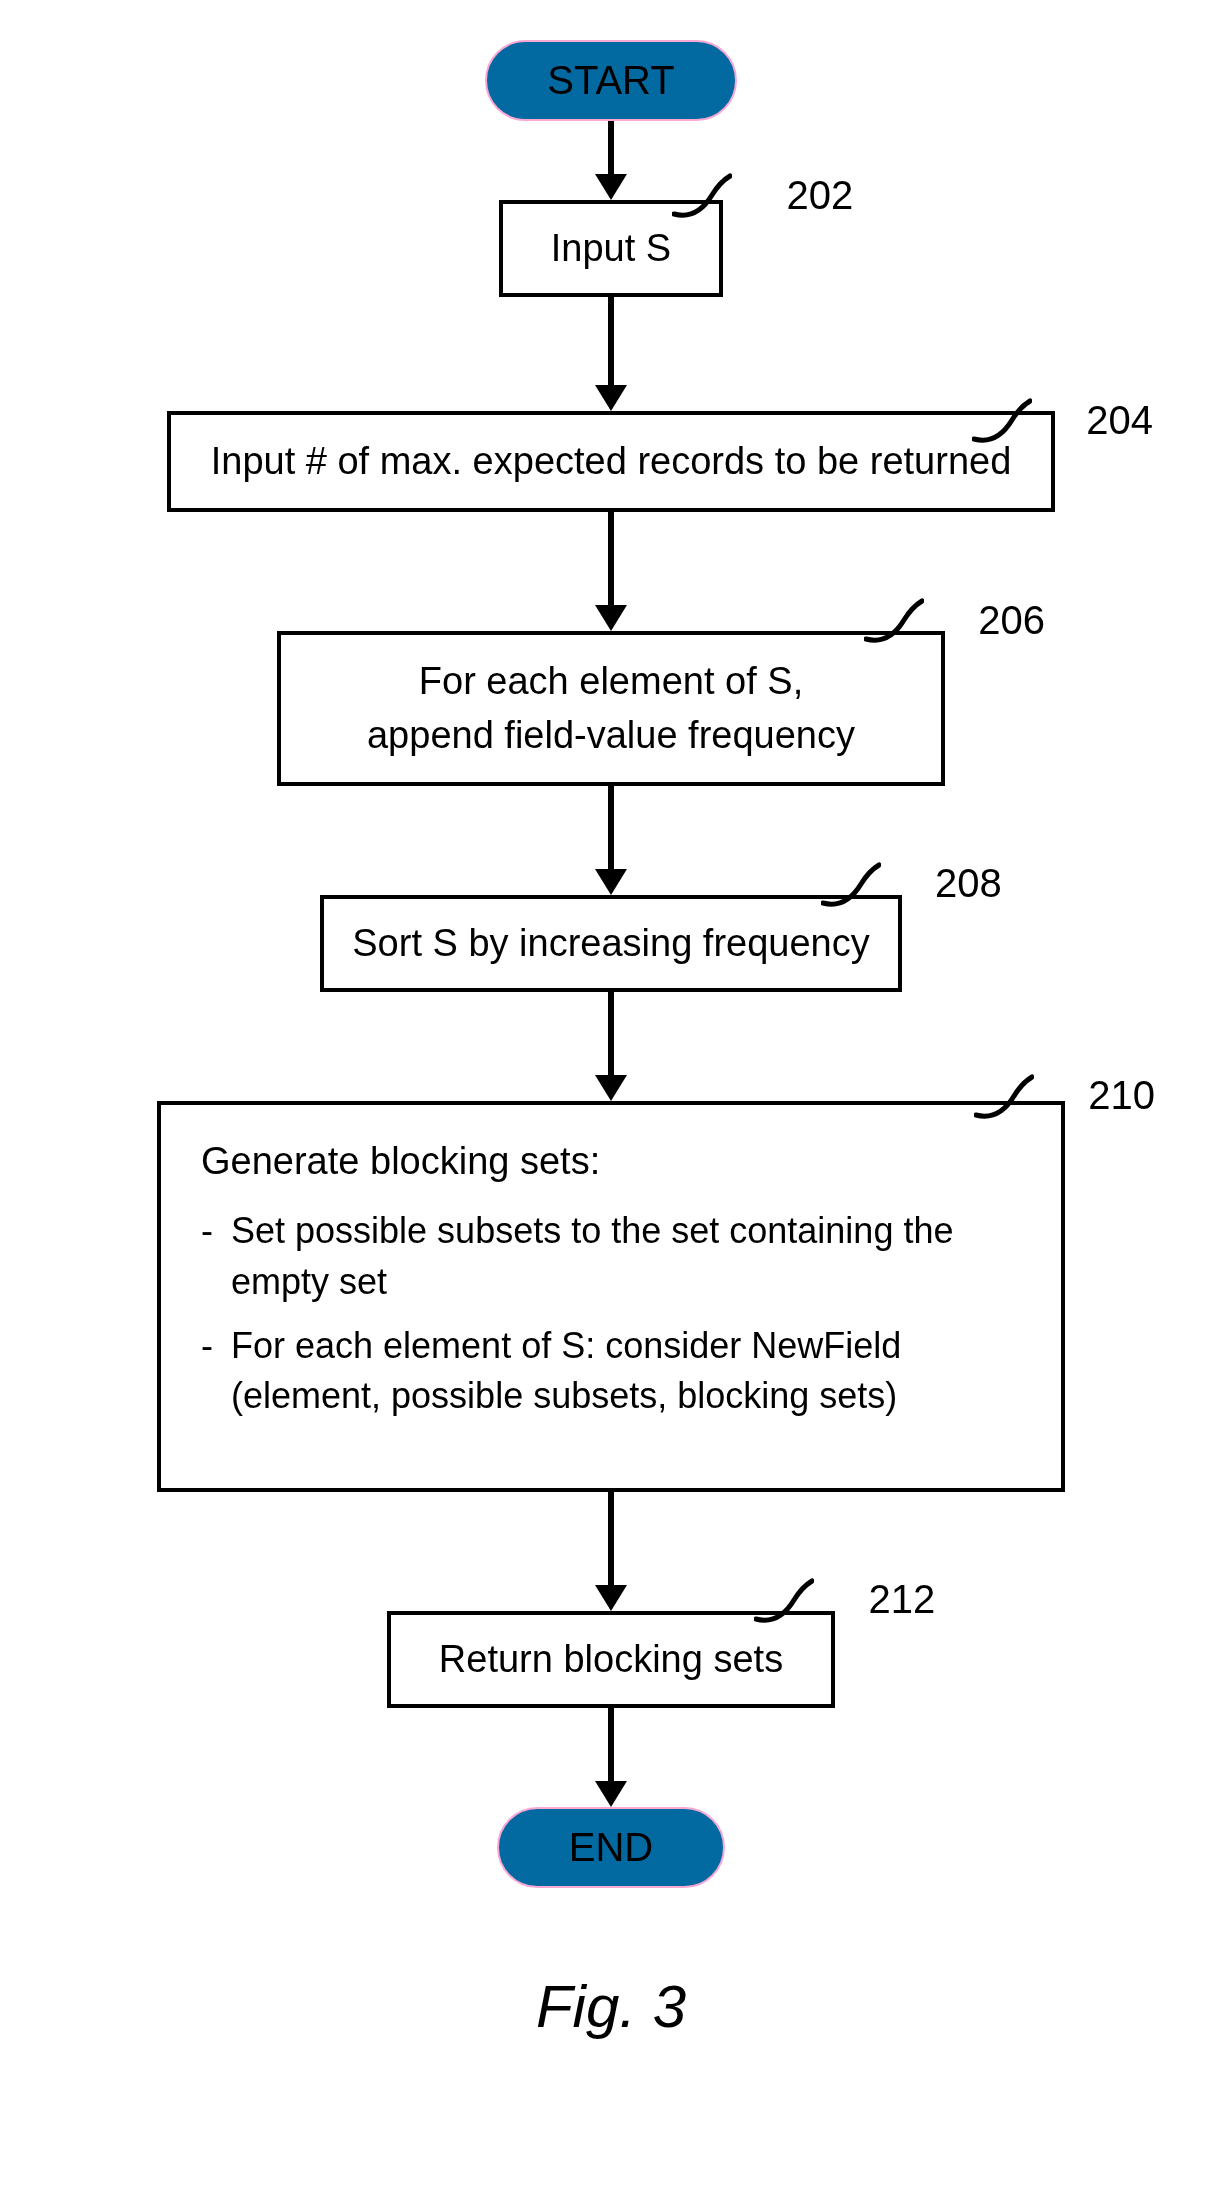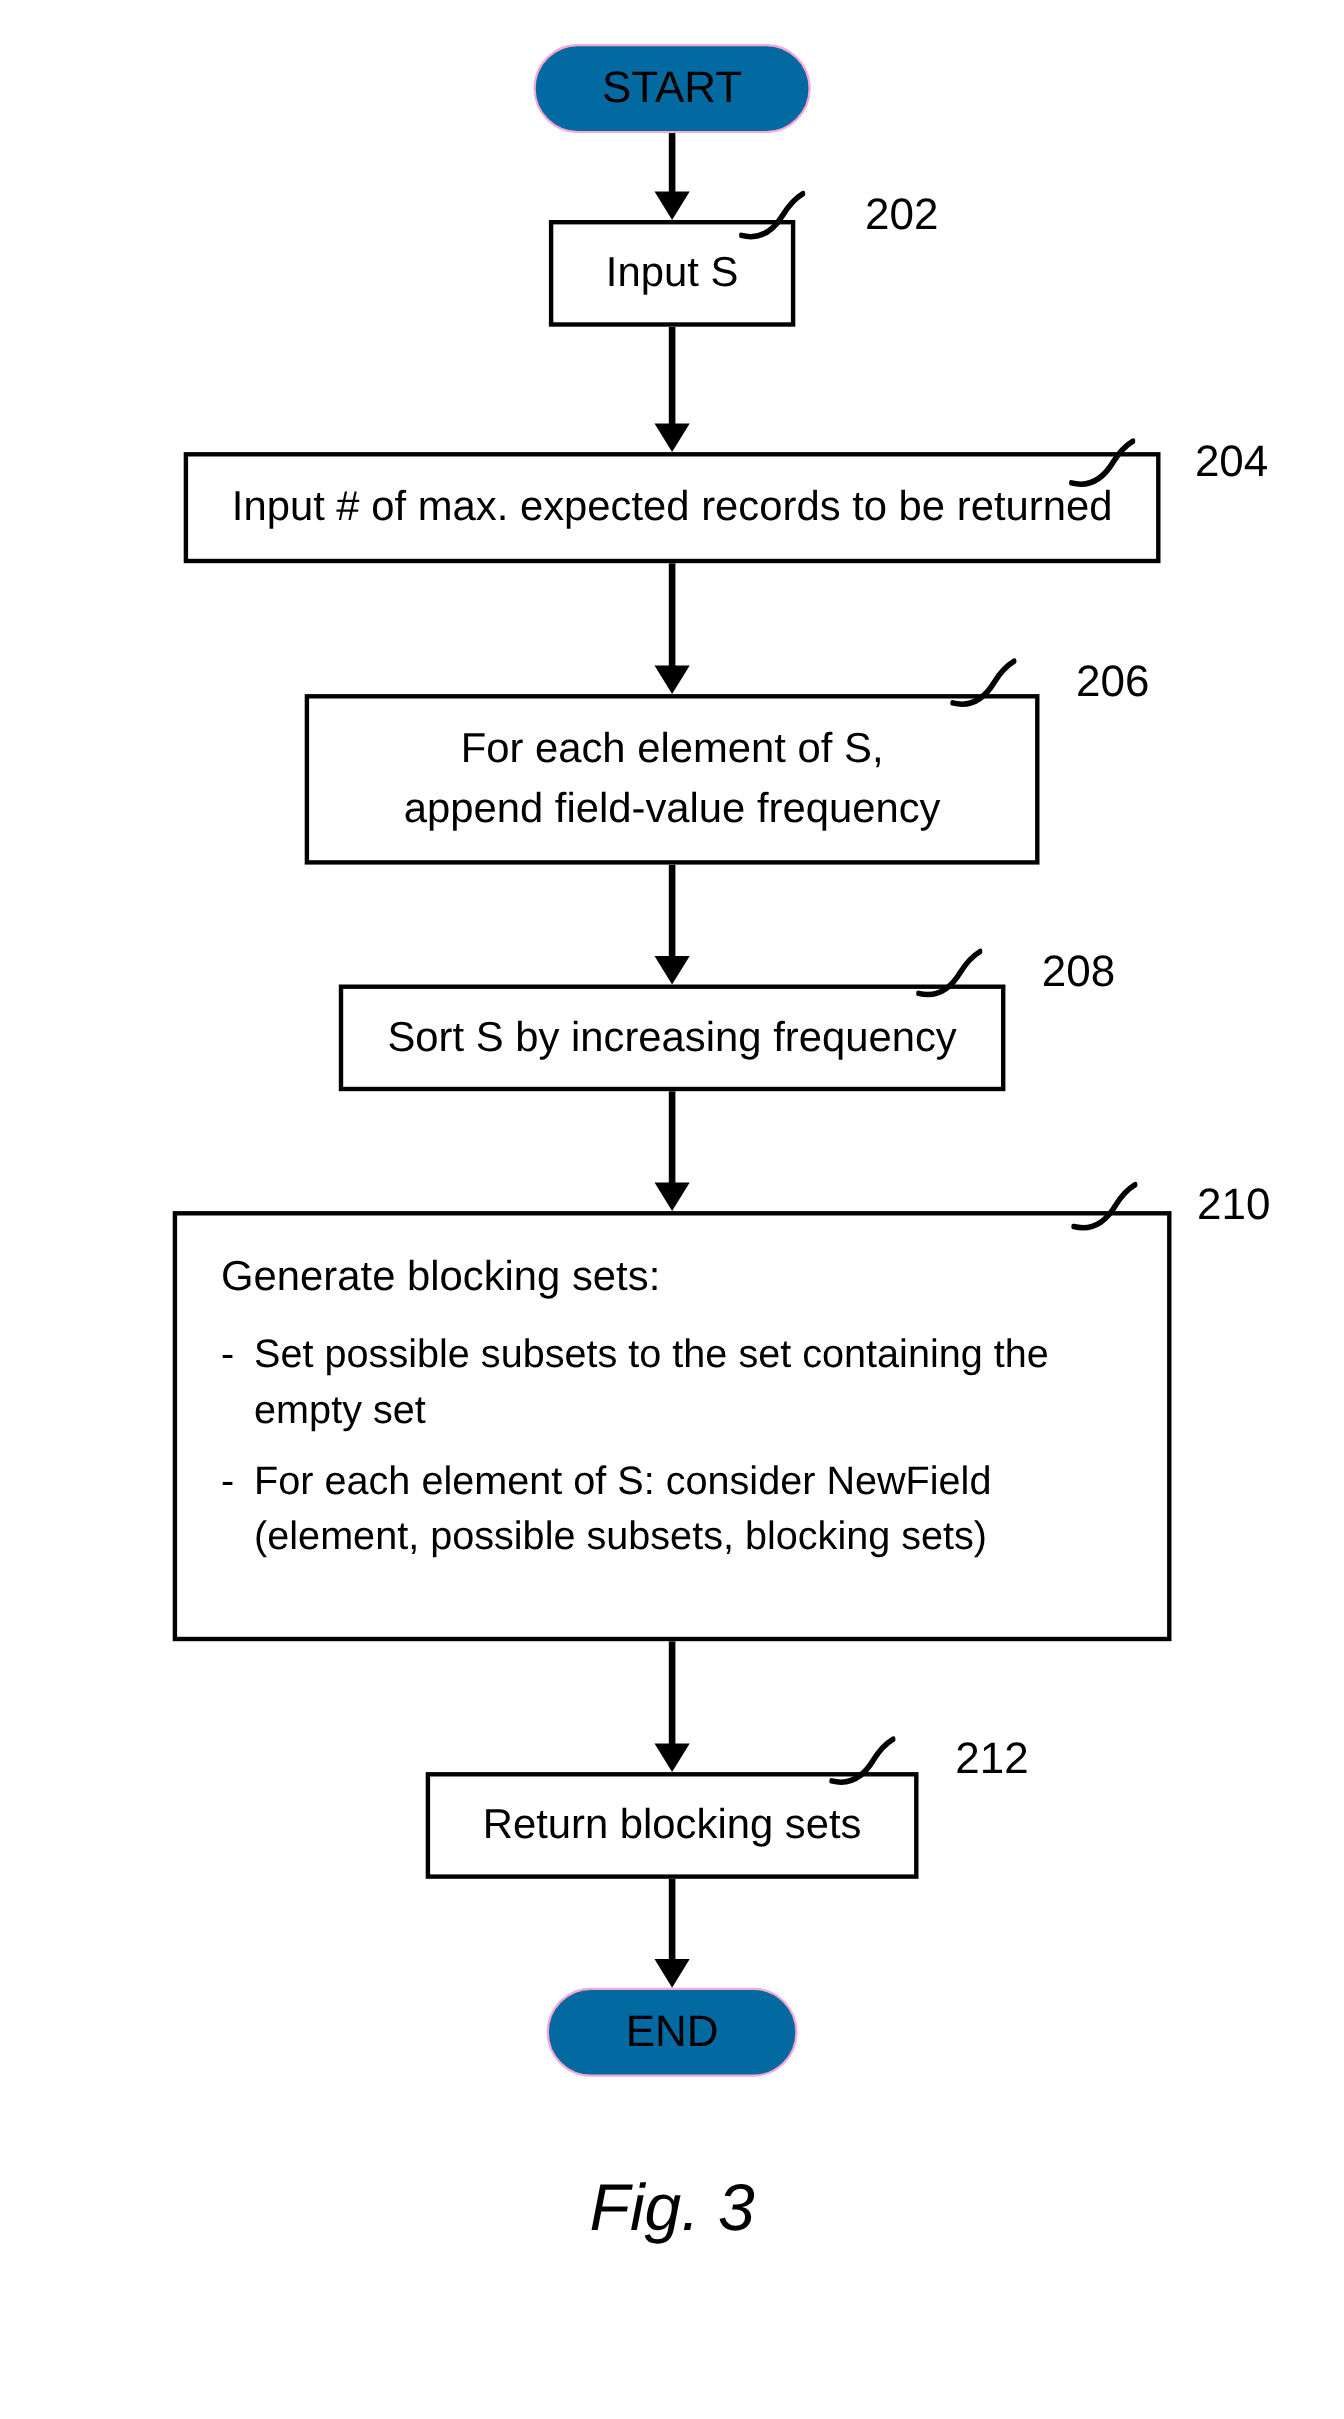--- a/index.html
+++ b/index.html
@@ -142,21 +142,21 @@
         </svg>
       <span>206</span>
     </div>
   </div>
   <div class="arrow">
       <div class="shaft" style="height:85px"></div>
       <div class="head"></div>
     </div>
 
   <div class="node">
-    <div class="process" style="padding:18px 40px">Sort S by increasing frequency</div>
+    <div class="process" style="padding:18px 28px">Sort S by increasing frequency</div>
     <div class="ref" style="top:-36px; right:-100px;">
       <svg width="60" height="50" viewBox="0 0 60 50">
           <path d="M2 44 Q 25 50 40 25 Q 48 12 58 6" stroke="#000" stroke-width="5" fill="none" stroke-linecap="round"></path>
         </svg>
       <span>208</span>
     </div>
   </div>
   <div class="arrow">
       <div class="shaft" style="height:85px"></div>
       <div class="head"></div>

